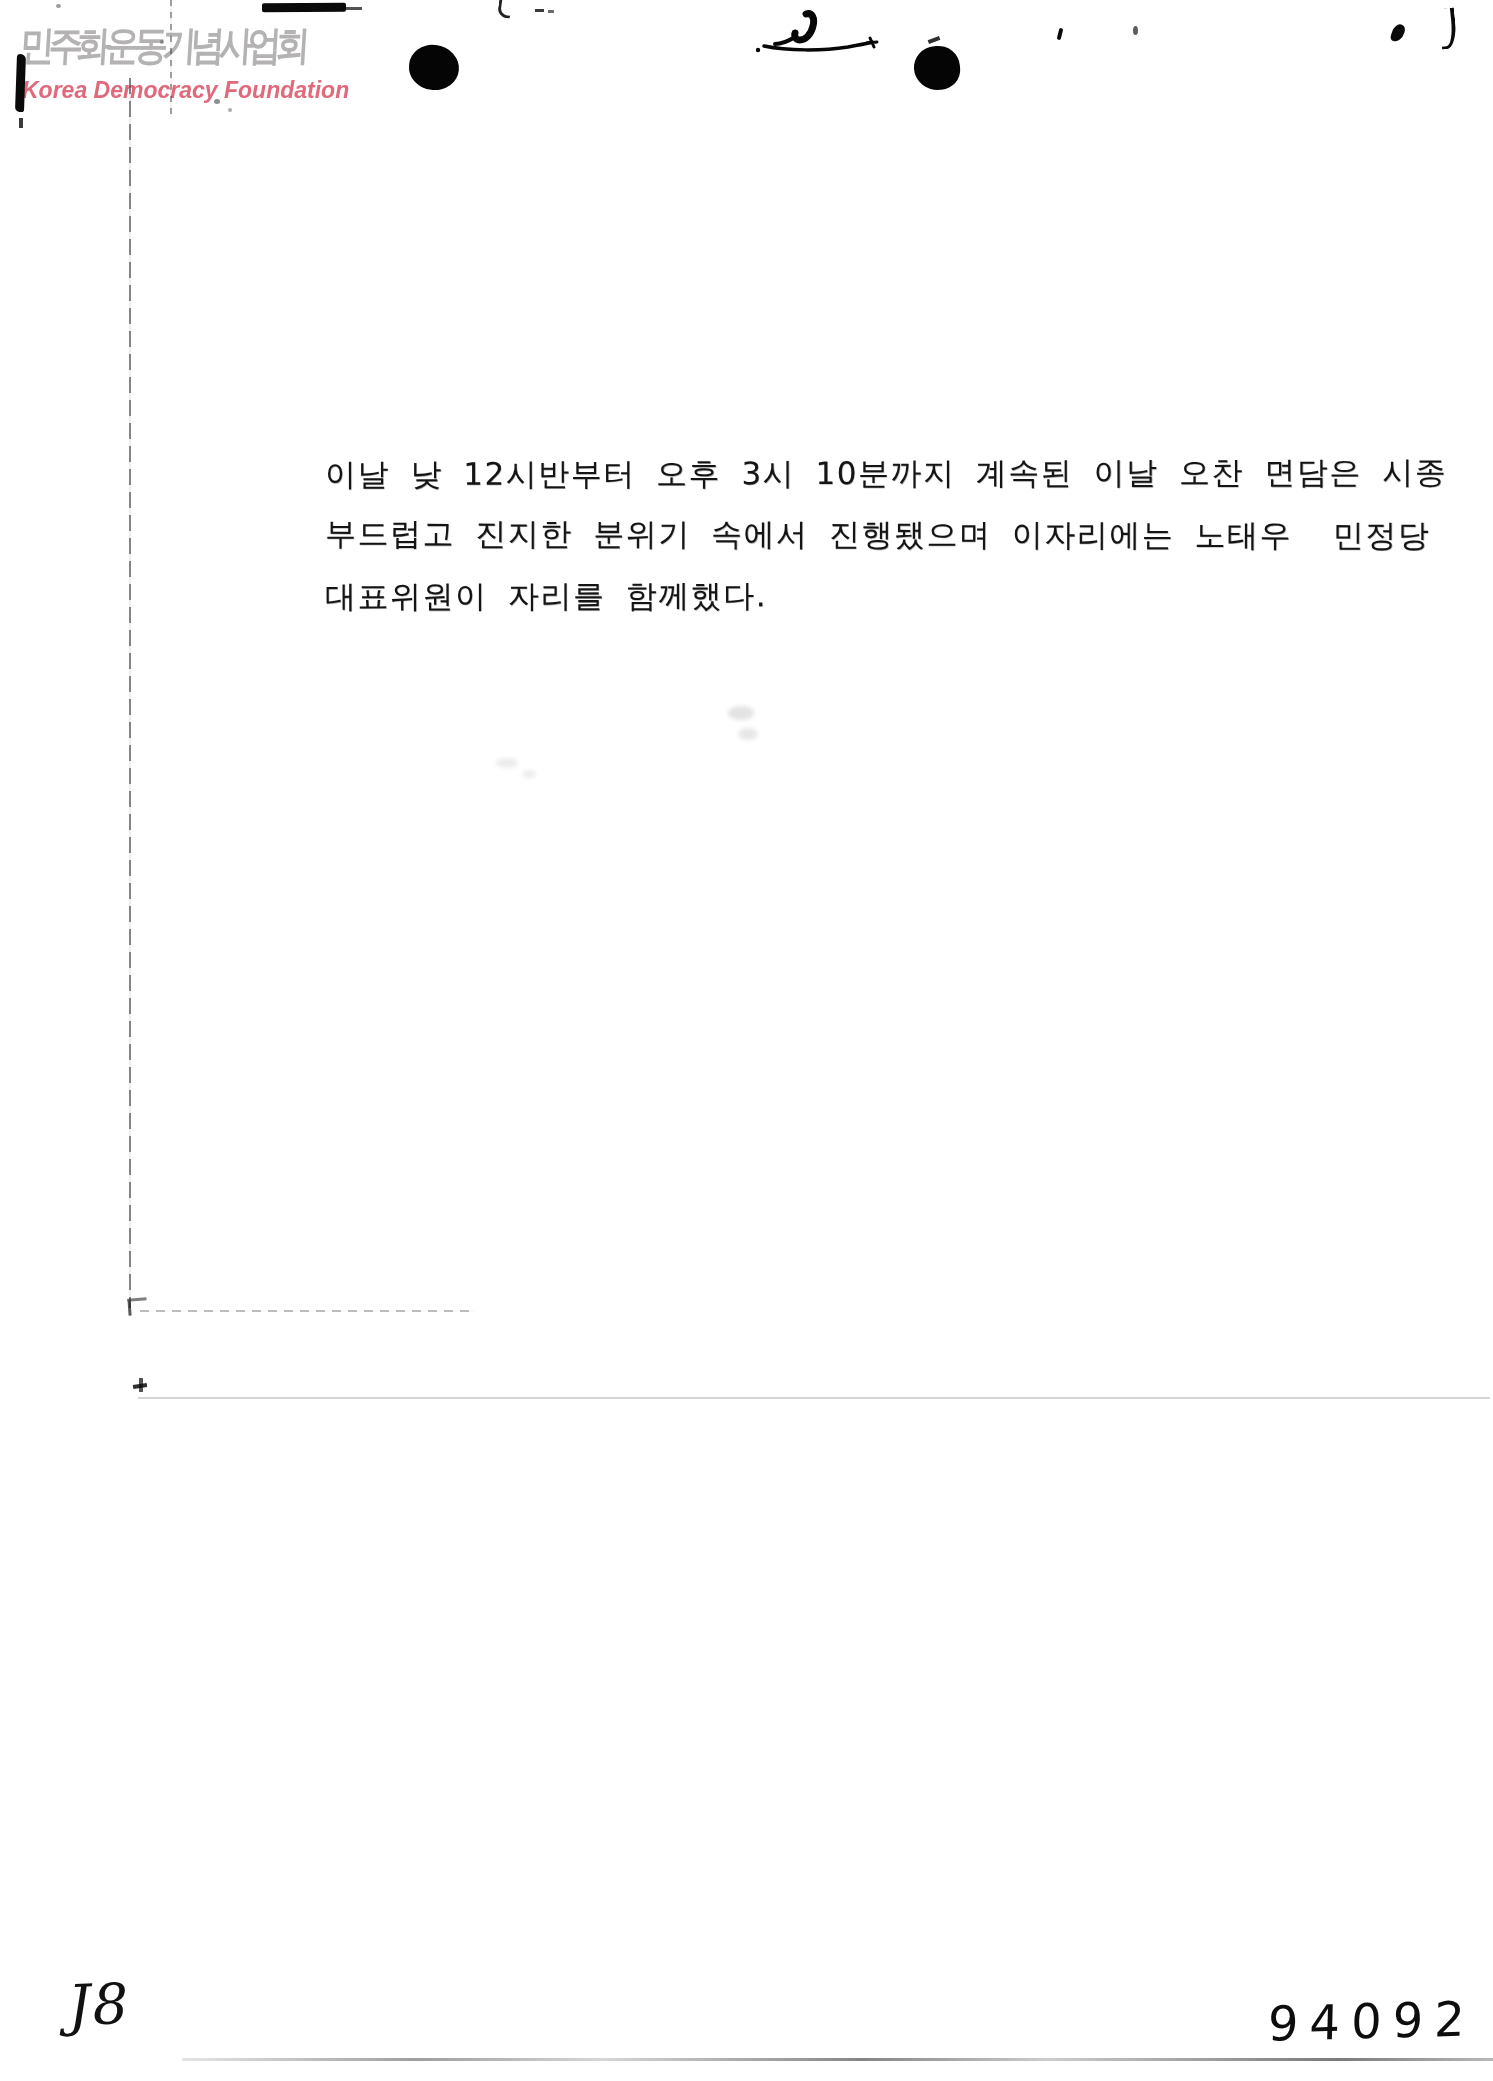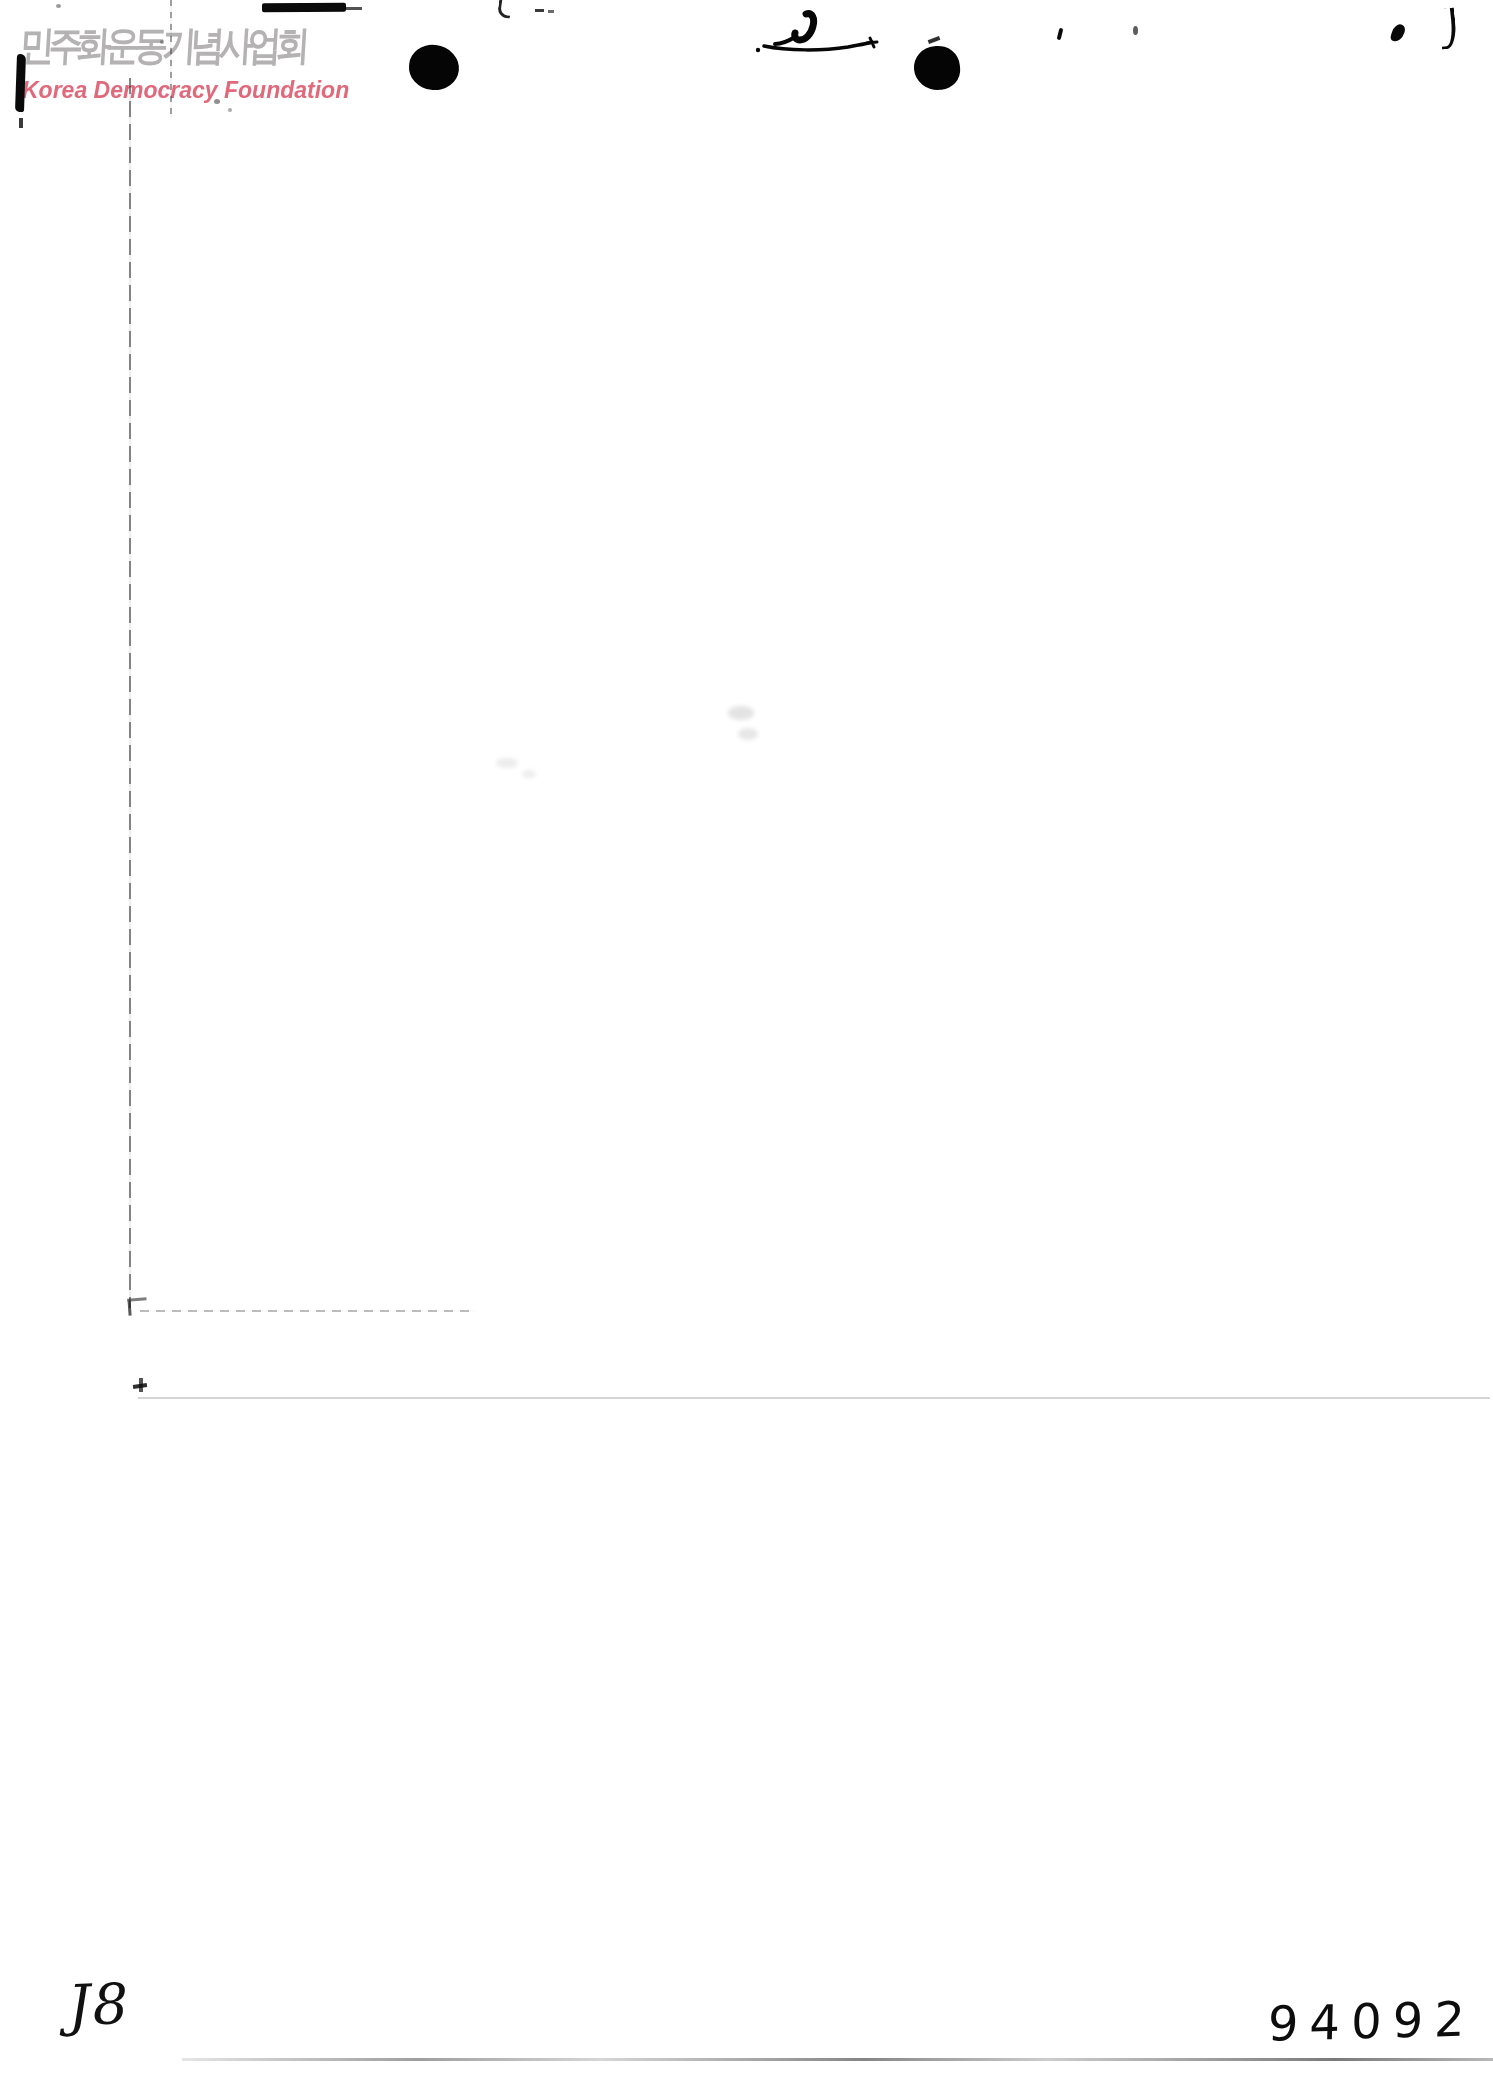--- a/index.html
+++ b/index.html
@@ -129,19 +129,24 @@
   <div class="speck" style="left:214px;top:99px;width:6px;height:5px;"></div>
   <div class="speck" style="left:228px;top:108px;width:4px;height:4px;opacity:.4;"></div>
   <div class="speck" style="left:56px;top:4px;width:5px;height:4px;opacity:.5;"></div>
   <div class="speck" style="left:160px;top:40px;width:4px;height:4px;opacity:.4;"></div>
   <div class="smudge" style="left:728px;top:706px;width:26px;height:14px;opacity:.16;"></div>
   <div class="smudge" style="left:738px;top:728px;width:20px;height:12px;opacity:.14;"></div>
   <div class="smudge" style="left:496px;top:758px;width:22px;height:10px;opacity:.11;"></div>
   <div class="smudge" style="left:522px;top:770px;width:14px;height:8px;opacity:.10;"></div>
 
 
+  <div class="para" style="top:443px;">
+    <div class="line">이날 낮 12시반부터 오후 3시 10분까지 계속된 이날 오찬 면담은 시종</div>
+    <div class="line">부드럽고 진지한 분위기 속에서 진행됐으며 이자리에는 노태우  민정당</div>
+    <div class="line">대표위원이 자리를 함께했다.</div>
+  </div>
 
   <div class="code-bl">J8</div>
   <div class="num-br">94092</div>
 
   <div class="bottom-edge" style="left:182px;top:2058px;width:1311px;"></div>
 
 </div>
 
 </body></html>

